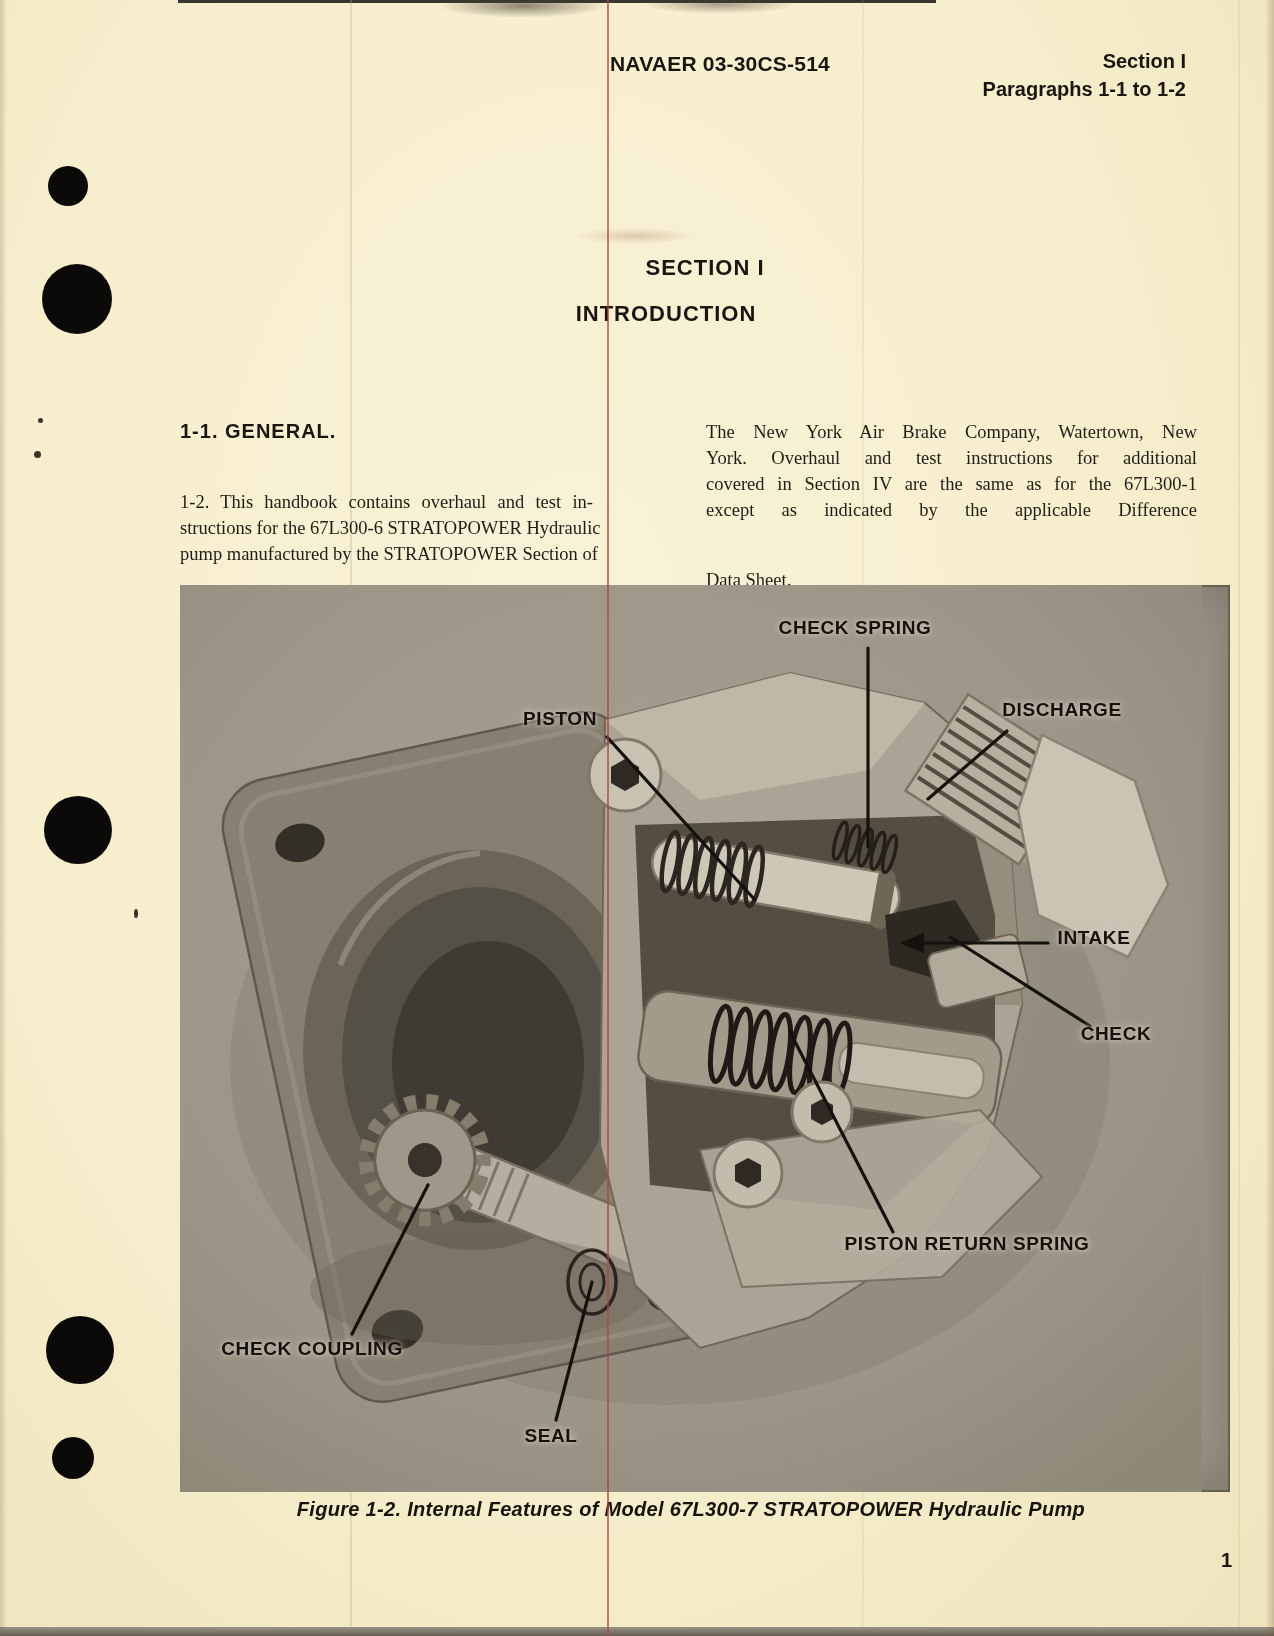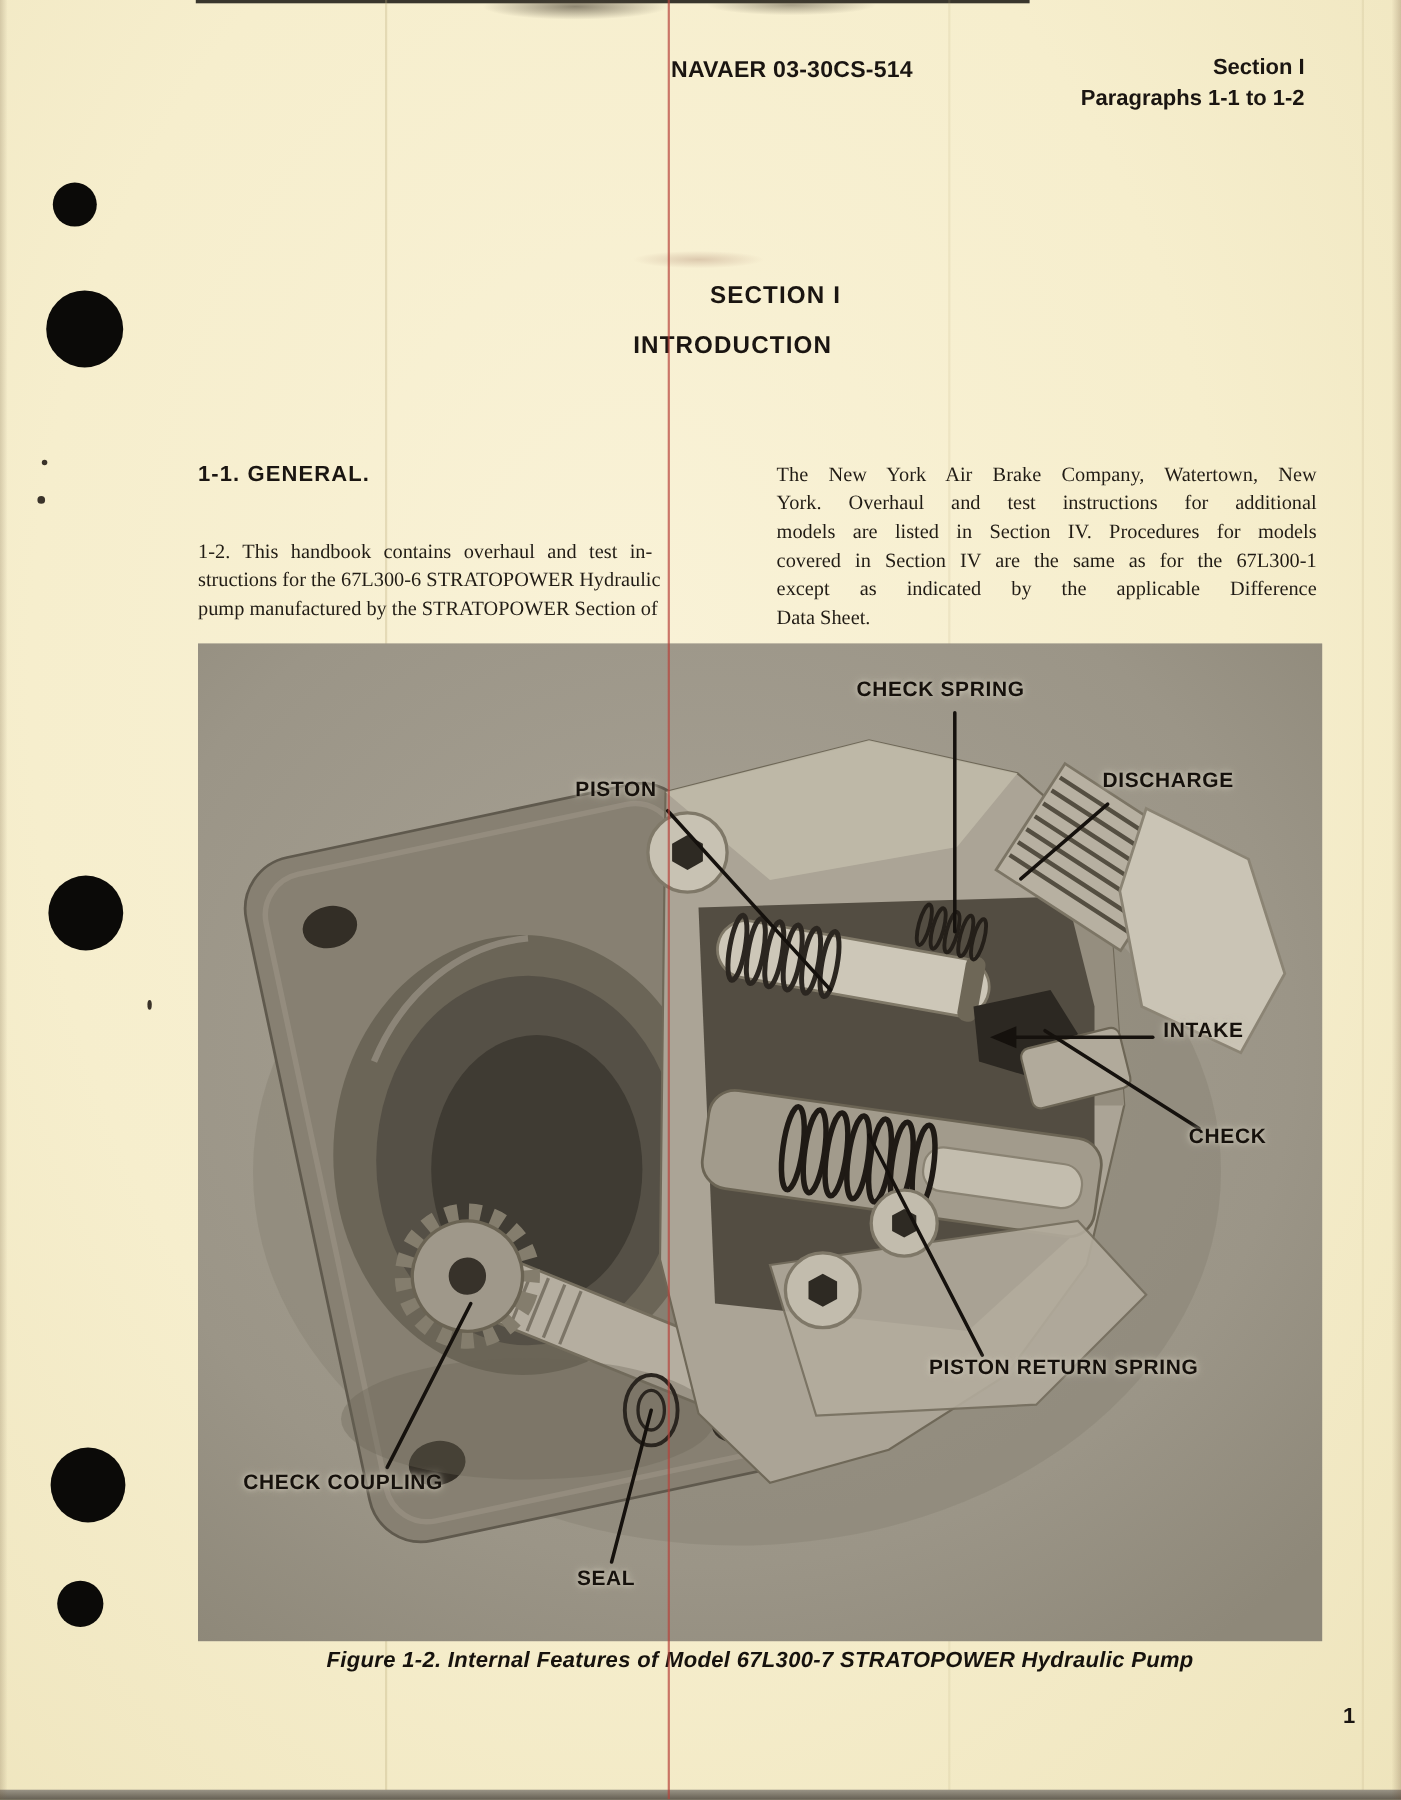--- a/index.html
+++ b/index.html
@@ -28,24 +28,24 @@
   
   .section-title{position:absolute;left:705px;top:255px;transform:translateX(-50%);font-size:22px;font-weight:700;letter-spacing:1px;}
   .section-subtitle{position:absolute;left:666px;top:301px;transform:translateX(-50%);font-size:22px;font-weight:700;letter-spacing:1px;}
   
   .heading-general{position:absolute;left:180px;top:420px;font-size:20px;font-weight:700;letter-spacing:1px;}
   .para{position:absolute;}
   .para.left{left:180px;top:489px;width:413px;}
   .para.right{left:706px;top:419px;width:491px;}
   .body-line{font-family:"Liberation Serif",serif;font-size:18.5px;line-height:26px;color:#211c15;
     text-align:justify;-moz-text-align-last:justify;text-align-last:justify;white-space:nowrap;}
-  .body-line.last{text-align-last:left;-moz-text-align-last:left;}
+  .body-line.last{text-align-last:left;margin-top:44px;-moz-text-align-last:left;}
   
   #figure{position:absolute;left:180px;top:585px;width:1022px;height:907px;background:#9d978a;
-    box-shadow:inset 0 0 0 2px rgba(58,53,43,.45), inset 0 0 60px rgba(66,60,48,.38);}
+    box-shadow:inset 0 0 0 2px rgba(58,53,43,.45), inset 0 0 60px rgba(66,60,48,.38);padding-left:28px;}
   #figure svg{position:absolute;left:0;top:0;}
   .fig-label{position:absolute;transform:translateX(-50%);font-size:19px;font-weight:700;letter-spacing:.6px;
     color:#16110c;white-space:nowrap;text-shadow:0 0 9px rgba(206,200,184,.95), 0 0 4px rgba(206,200,184,.8);}
   .fig-caption{position:absolute;left:180px;top:1498px;width:1022px;text-align:center;
     font-size:20px;font-weight:700;font-style:italic;letter-spacing:.3px;color:#16120d;}
   .page-number{position:absolute;left:1221px;top:1549px;font-size:20px;font-weight:700;}
 </style>
 </head>
 <body>
 
@@ -80,21 +80,20 @@
   <div class="heading-general">1-1. GENERAL.</div>
   <div class="para left">
     <div class="body-line">1-2. This handbook contains overhaul and test in-</div>
     <div class="body-line">structions for the 67L300-6 STRATOPOWER Hydraulic</div>
     <div class="body-line">pump manufactured by the STRATOPOWER Section of</div>
   </div>
 
   <div class="para right">
     <div class="body-line">The New York Air Brake Company, Watertown, New</div>
     <div class="body-line">York. Overhaul and test instructions for additional</div>
-    <div class="body-line">models are listed in Section IV. Procedures for models</div>
     <div class="body-line">covered in Section IV are the same as for the 67L300-1</div>
     <div class="body-line">except as indicated by the applicable Difference</div>
     <div class="body-line last">Data Sheet.</div>
   </div>
 
   <div id="figure">
     <svg width="1022" height="907" viewBox="0 0 1022 907">
       <defs>
         <radialGradient id="gphoto" cx="45%" cy="40%" r="75%">
           <stop offset="0%" stop-color="#a8a295"></stop>

